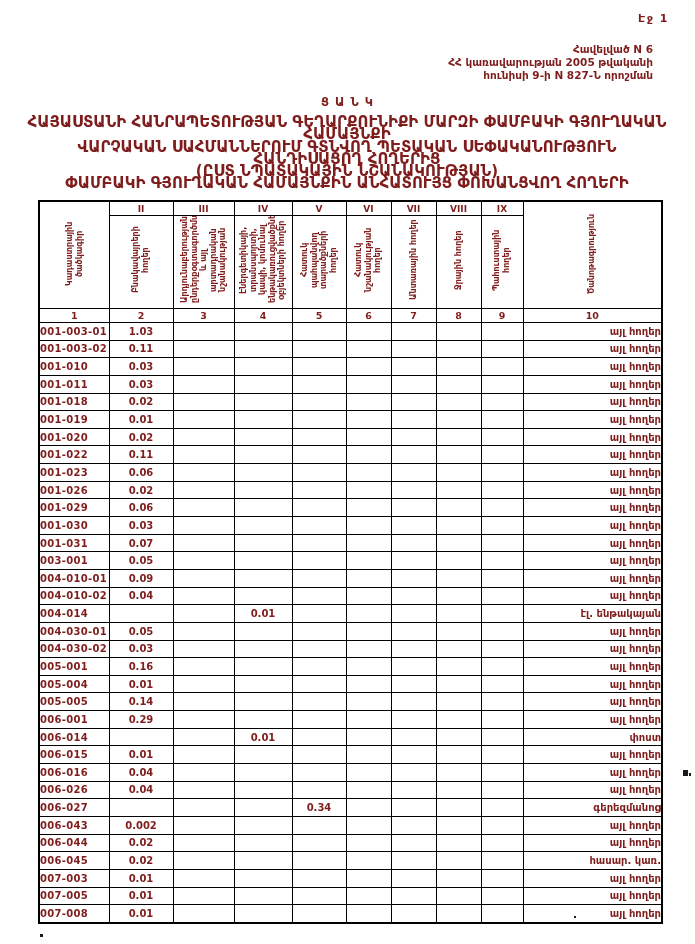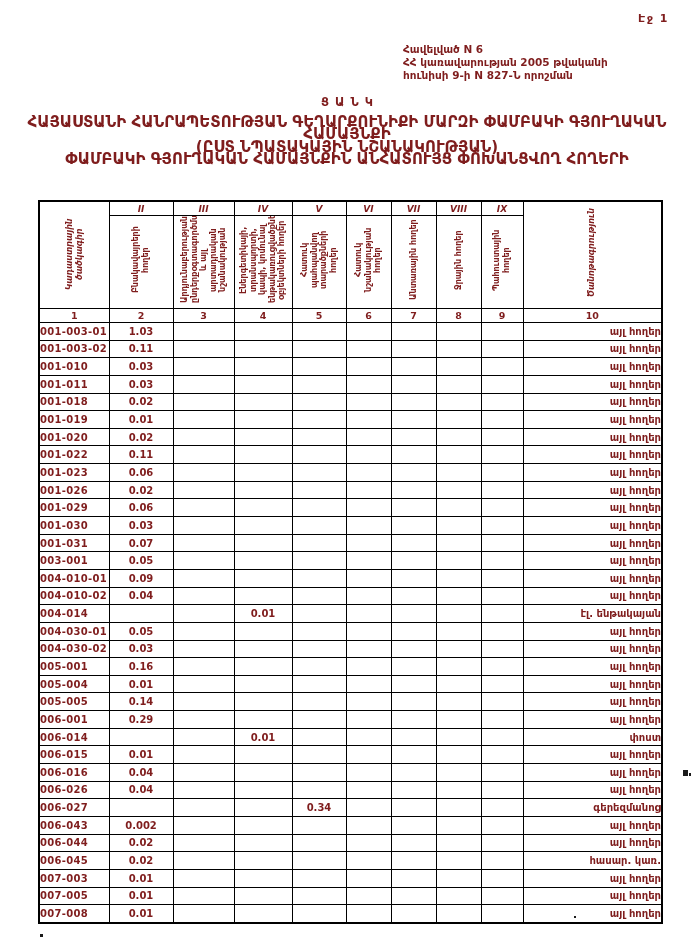--- a/index.html
+++ b/index.html
@@ -7,39 +7,39 @@
     position:relative; width:695px; height:944px; margin:0 auto;
     background:#ffffff; font-family:"DejaVu Sans", sans-serif; color:#7f1d1d;
     overflow:hidden;
   }
   .page-num {
     position:absolute; top:12px; right:26px;
     font-size:11px; font-weight:700; letter-spacing:1.5px;
   }
   .appendix {
     position:absolute; top:43px; right:42px; width:250px;
-    text-align:left; font-size:10.5px; font-weight:700; line-height:13px;
+    text-align:right; font-size:10.5px; font-weight:700; line-height:13px;
   }
   .list-title {
     position:absolute; top:95px; left:0; width:100%;
     text-align:center; font-size:11.5px; font-weight:700; letter-spacing:1px;
   }
   .doc-title {
     position:absolute; top:116px; left:27px; width:640px;
     text-align:center; font-size:15px; font-weight:700; line-height:12.3px;
   }
   table.land {
     position:absolute; left:38px; top:200px;
     border-collapse:collapse; table-layout:fixed; width:623px;
     border:2px solid #000;
   }
   table.land td, table.land th {
     border:1.4px solid #000; padding:0; font-weight:700; overflow:hidden;
   }
-  tr.roman th { height:13px; font-size:9px; line-height:12px; text-align:center;font-style:italic; }
+  tr.roman th { height:13px; font-size:9px; line-height:12px; text-align:center; }
   tr.hdr th { height:92px; text-align:center; vertical-align:middle; }
   .vt {
     writing-mode:vertical-rl; transform:rotate(180deg);
     display:inline-block; height:86px;
     font-size:8px; font-weight:700; line-height:9.6px;
     text-align:center; white-space:normal;
   }
   tr.nums td { height:13px; font-size:9.5px; line-height:12px; text-align:center; }
   tbody.data td { height:16.65px; font-size:10px; line-height:15px; }
   td.code { text-align:left; letter-spacing:0.3px; }
@@ -61,20 +61,21 @@
   <div class="appendix">
     <div>Հավելված N 6</div>
     <div>ՀՀ կառավարության 2005 թվականի</div>
     <div>հունիսի 9-ի N 827-Ն որոշման</div>
   </div>
 
   <div class="list-title">Ց Ա Ն Կ</div>
 
   <div class="doc-title">
     <div>ՀԱՅԱՍՏԱՆԻ ՀԱՆՐԱՊԵՏՈՒԹՅԱՆ ԳԵՂԱՐՔՈՒՆԻՔԻ ՄԱՐԶԻ ՓԱՄԲԱԿԻ ԳՅՈՒՂԱԿԱՆ ՀԱՄԱՅՆՔԻ</div>
+    <div>ՎԱՐՉԱԿԱՆ ՍԱՀՄԱՆՆԵՐՈՒՄ ԳՏՆՎՈՂ ՊԵՏԱԿԱՆ ՍԵՓԱԿԱՆՈՒԹՅՈՒՆ ՀԱՆԴԻՍԱՑՈՂ ՀՈՂԵՐԻՑ</div>
     <div>(ԸՍՏ ՆՊԱՏԱԿԱՅԻՆ ՆՇԱՆԱԿՈՒԹՅԱՆ)</div>
     <div>ՓԱՄԲԱԿԻ ԳՅՈՒՂԱԿԱՆ ՀԱՄԱՅՆՔԻՆ ԱՆՀԱՏՈՒՅՑ ՓՈԽԱՆՑՎՈՂ ՀՈՂԵՐԻ</div>
   </div>
 
   <table class="land">
     <colgroup>
       <col style="width:70px">
         <col style="width:64px">
         <col style="width:61px">
       <col style="width:58px">

